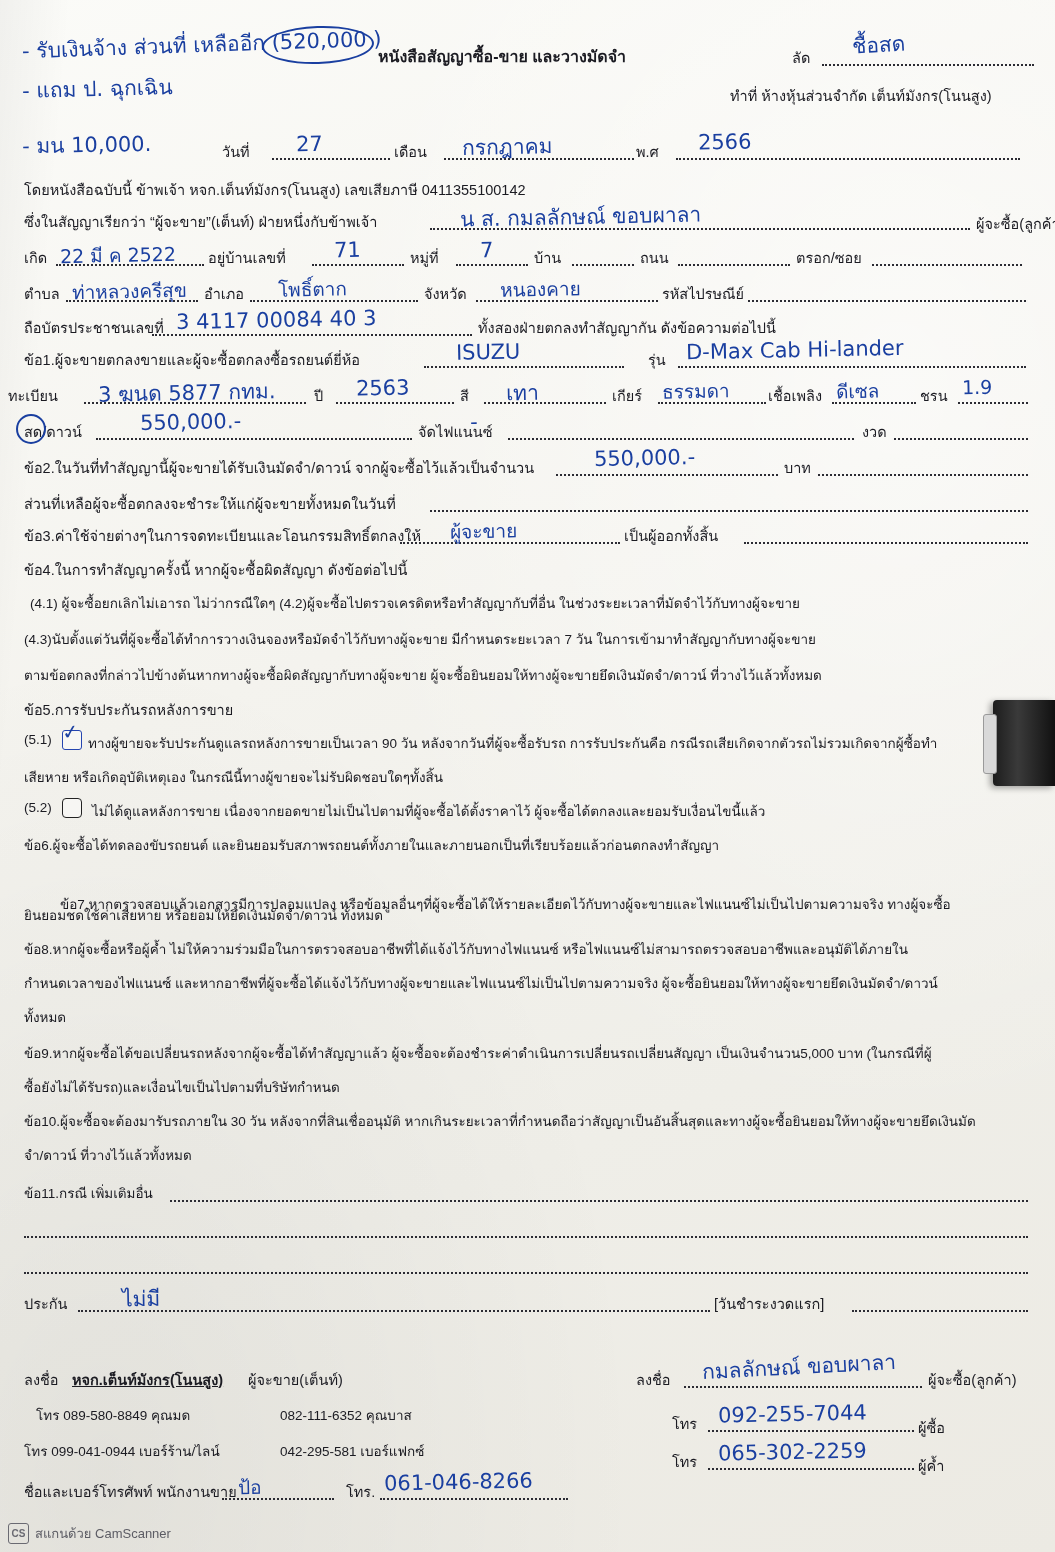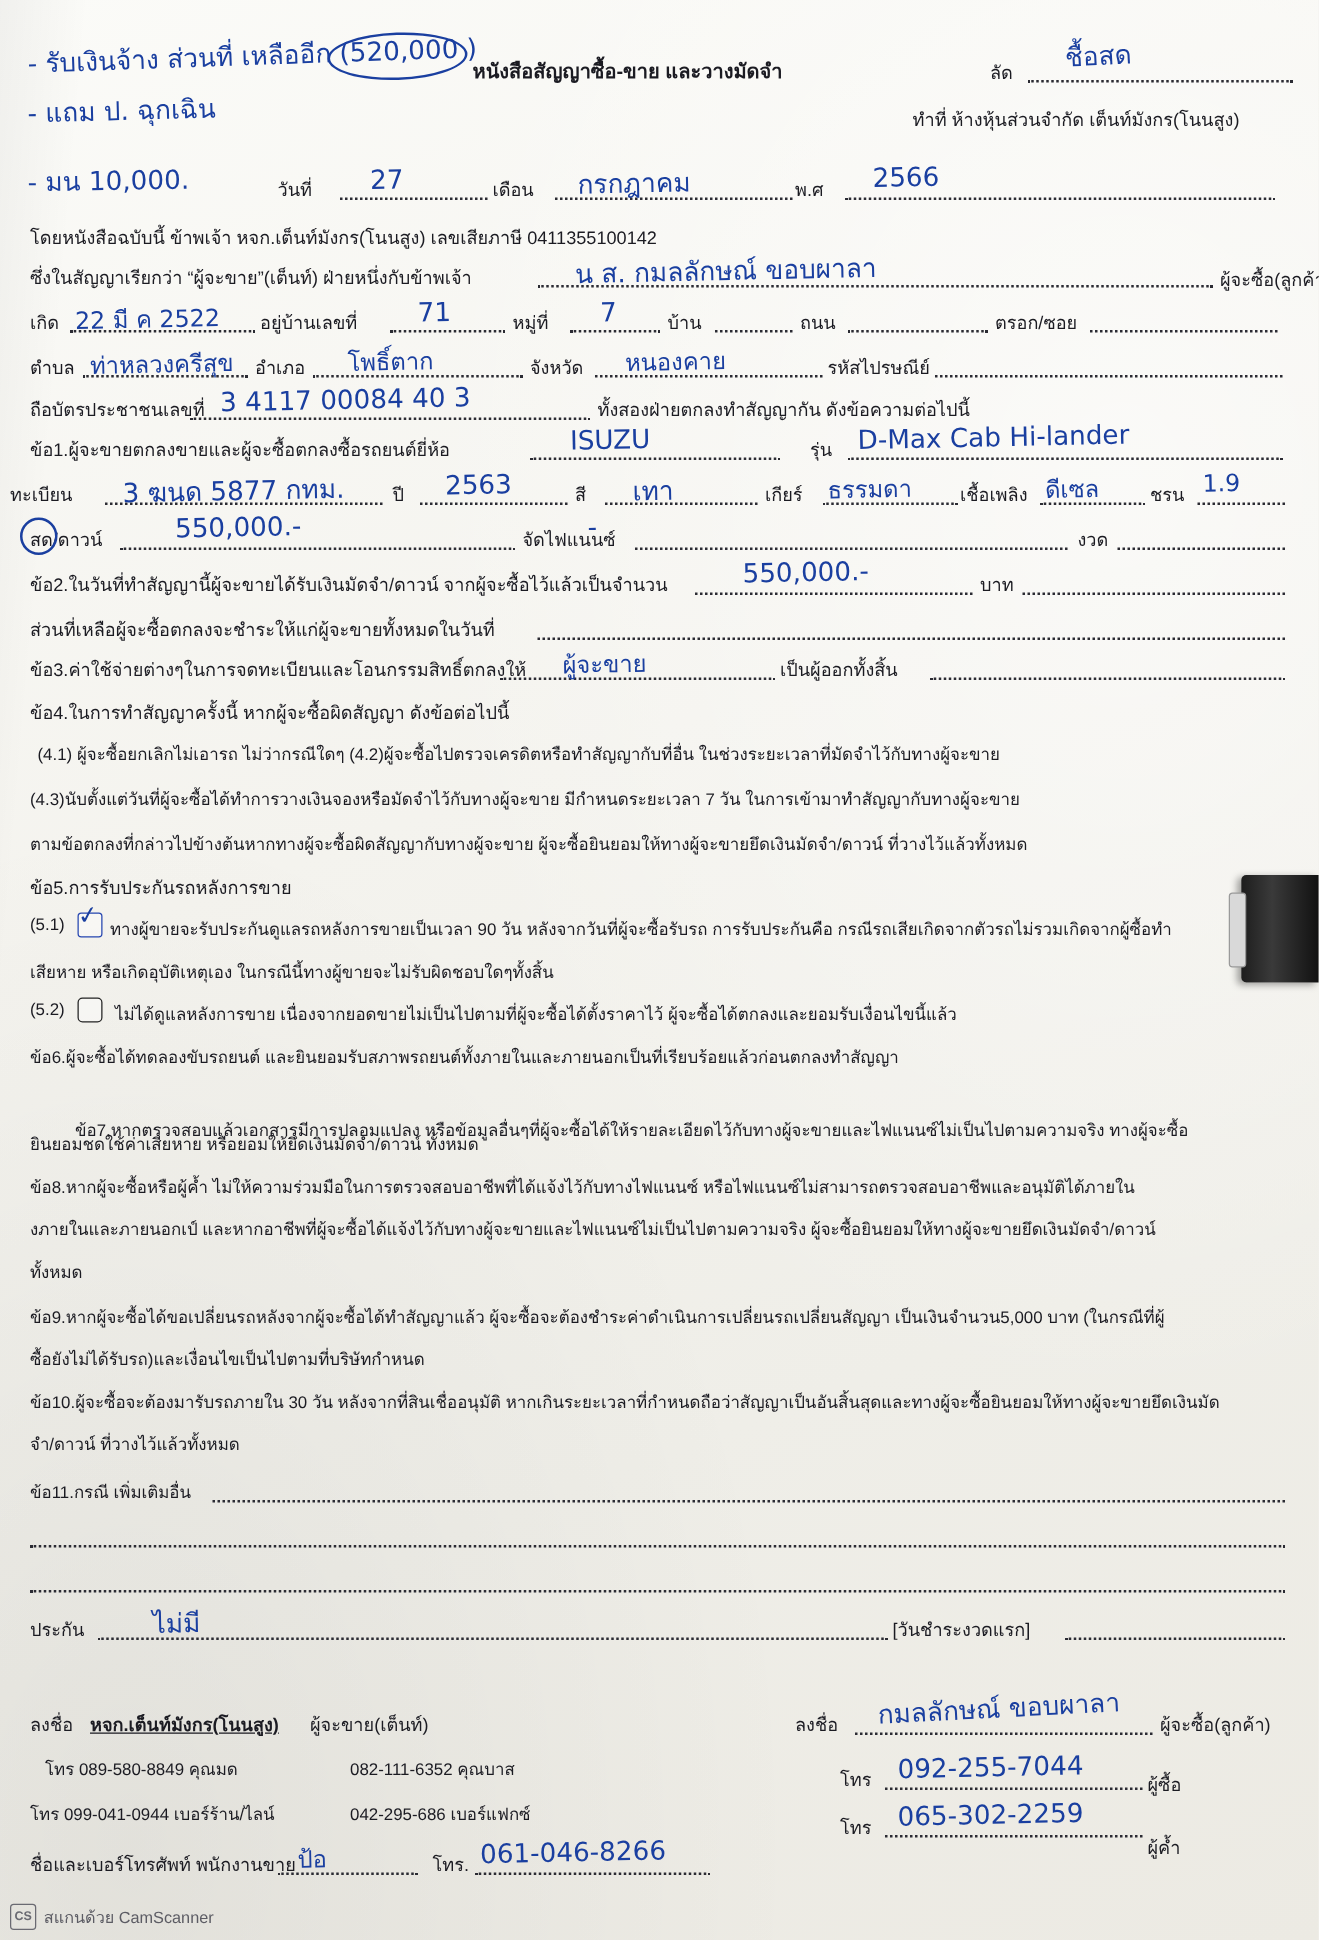--- a/index.html
+++ b/index.html
@@ -242,21 +242,21 @@
   <div class="p sm" style="left:24px;top:766px;">เสียหาย หรือเกิดอุบัติเหตุเอง ในกรณีนี้ทางผู้ขายจะไม่รับผิดชอบใดๆทั้งสิ้น</div>
 
   <div class="p sm" style="left:24px;top:800px;">(5.2)</div>
   <div class="cbox" style="left:62px;top:798px;border-radius:4px;"></div>
   <div class="p sm" style="left:92px;top:800px;">ไม่ได้ดูแลหลังการขาย  เนื่องจากยอดขายไม่เป็นไปตามที่ผู้จะซื้อได้ตั้งราคาไว้ ผู้จะซื้อได้ตกลงและยอมรับเงื่อนไขนี้แล้ว</div>
 
   <div class="p sm" style="left:24px;top:834px;">ข้อ6.ผู้จะซื้อได้ทดลองขับรถยนต์ และยินยอมรับสภาพรถยนต์ทั้งภายในและภายนอกเป็นที่เรียบร้อยแล้วก่อนตกลงทำสัญญา</div>
   <div class="p sm" style="left:24px;top:893px;margin-left:36px;">ข้อ7.หากตรวจสอบแล้วเอกสารมีการปลอมแปลง หรือข้อมูลอื่นๆที่ผู้จะซื้อได้ให้รายละเอียดไว้กับทางผู้จะขายและไฟแนนซ์ไม่เป็นไปตามความจริง ทางผู้จะซื้อ</div>
   <div class="p sm" style="left:24px;top:904px;">ยินยอมชดใช้ค่าเสียหาย หรือยอมให้ยึดเงินมัดจำ/ดาวน์ ทั้งหมด</div>
   <div class="p sm" style="left:24px;top:938px;">ข้อ8.หากผู้จะซื้อหรือผู้ค้ำ ไม่ให้ความร่วมมือในการตรวจสอบอาชีพที่ได้แจ้งไว้กับทางไฟแนนซ์ หรือไฟแนนซ์ไม่สามารถตรวจสอบอาชีพและอนุมัติได้ภายใน</div>
-  <div class="p sm" style="left:24px;top:972px;">งภายในและภายนอกเป์ และหากอาชีพที่ผู้จะซื้อได้แจ้งไว้กับทางผู้จะขายและไฟแนนซ์ไม่เป็นไปตามความจริง ผู้จะซื้อยินยอมให้ทางผู้จะขายยึดเงินมัดจำ/ดาวน์</div>
+  <div class="p sm" style="left:24px;top:972px;">กำหนดเวลาของไฟแนนซ์ และหากอาชีพที่ผู้จะซื้อได้แจ้งไว้กับทางผู้จะขายและไฟแนนซ์ไม่เป็นไปตามความจริง ผู้จะซื้อยินยอมให้ทางผู้จะขายยึดเงินมัดจำ/ดาวน์</div>
   <div class="p sm" style="left:24px;top:1006px;">ทั้งหมด</div>
   <div class="p sm" style="left:24px;top:1042px;">ข้อ9.หากผู้จะซื้อได้ขอเปลี่ยนรถหลังจากผู้จะซื้อได้ทำสัญญาแล้ว ผู้จะซื้อจะต้องชำระค่าดำเนินการเปลี่ยนรถเปลี่ยนสัญญา เป็นเงินจำนวน5,000 บาท (ในกรณีที่ผู้</div>
   <div class="p sm" style="left:24px;top:1076px;">ซื้อยังไม่ได้รับรถ)และเงื่อนไขเป็นไปตามที่บริษัทกำหนด</div>
   <div class="p sm" style="left:24px;top:1110px;">ข้อ10.ผู้จะซื้อจะต้องมารับรถภายใน 30 วัน หลังจากที่สินเชื่ออนุมัติ หากเกินระยะเวลาที่กำหนดถือว่าสัญญาเป็นอันสิ้นสุดและทางผู้จะซื้อยินยอมให้ทางผู้จะขายยึดเงินมัด</div>
   <div class="p sm" style="left:24px;top:1144px;">จำ/ดาวน์ ที่วางไว้แล้วทั้งหมด</div>
 
   <div class="p sm" style="left:24px;top:1182px;">ข้อ11.กรณี เพิ่มเติมอื่น</div>
   <div class="dots" style="left:170px;top:1200px;width:858px;"></div>
   <div class="dots" style="left:24px;top:1236px;width:1004px;"></div>
   <div class="dots" style="left:24px;top:1272px;width:1004px;"></div>
@@ -272,31 +272,31 @@
   <div class="p" style="left:248px;top:1368px;">ผู้จะขาย(เต็นท์)</div>
 
   <div class="p" style="left:636px;top:1368px;">ลงชื่อ</div>
   <div class="dots" style="left:684px;top:1386px;width:238px;"></div>
   <div class="h big" style="left:702px;top:1350px;transform:rotate(-3deg);">กมลลักษณ์ ขอบผาลา</div>
   <div class="p" style="left:928px;top:1368px;">ผู้จะซื้อ(ลูกค้า)</div>
 
   <div class="p sm" style="left:36px;top:1404px;">โทร 089-580-8849 คุณมด</div>
   <div class="p sm" style="left:280px;top:1404px;">082-111-6352 คุณบาส</div>
   <div class="p sm" style="left:24px;top:1440px;">โทร 099-041-0944 เบอร์ร้าน/ไลน์</div>
-  <div class="p sm" style="left:280px;top:1440px;">042-295-686  เบอร์แฟกซ์</div>
+  <div class="p sm" style="left:280px;top:1440px;">042-295-581  เบอร์แฟกซ์</div>
 
   <div class="p" style="left:672px;top:1412px;">โทร</div>
   <div class="dots" style="left:708px;top:1430px;width:206px;"></div>
   <div class="h big" style="left:718px;top:1402px;">092-255-7044</div>
   <div class="p" style="left:918px;top:1416px;">ผู้ซื้อ</div>
 
   <div class="p" style="left:672px;top:1450px;">โทร</div>
   <div class="dots" style="left:708px;top:1468px;width:206px;"></div>
   <div class="h big" style="left:718px;top:1440px;">065-302-2259</div>
-  <div class="p" style="left:918px;top:1454px;margin-top:12px;">ผู้ค้ำ</div>
+  <div class="p" style="left:918px;top:1454px;">ผู้ค้ำ</div>
 
   <div class="p" style="left:24px;top:1480px;">ชื่อและเบอร์โทรศัพท์ พนักงานขาย</div>
   <div class="dots" style="left:222px;top:1498px;width:112px;"></div>
   <div class="h" style="left:238px;top:1472px;">ป้อ</div>
   <div class="p" style="left:346px;top:1480px;">โทร.</div>
   <div class="dots" style="left:380px;top:1498px;width:188px;"></div>
   <div class="h big" style="left:384px;top:1470px;">061-046-8266</div>
 
   <div class="clip"></div>
 

